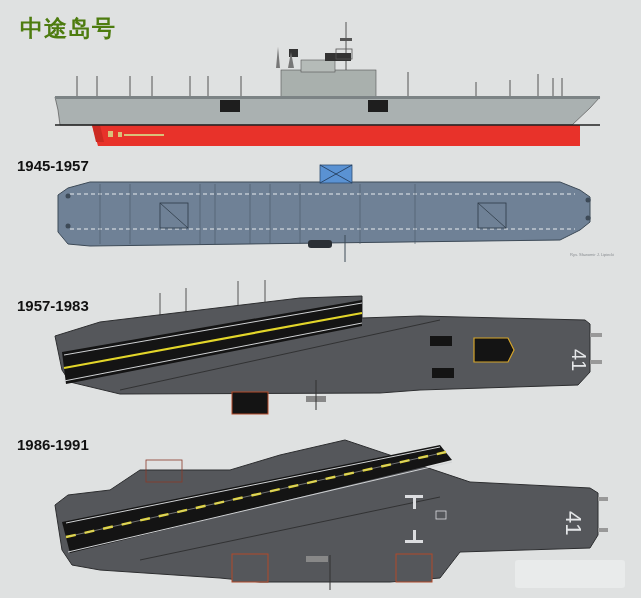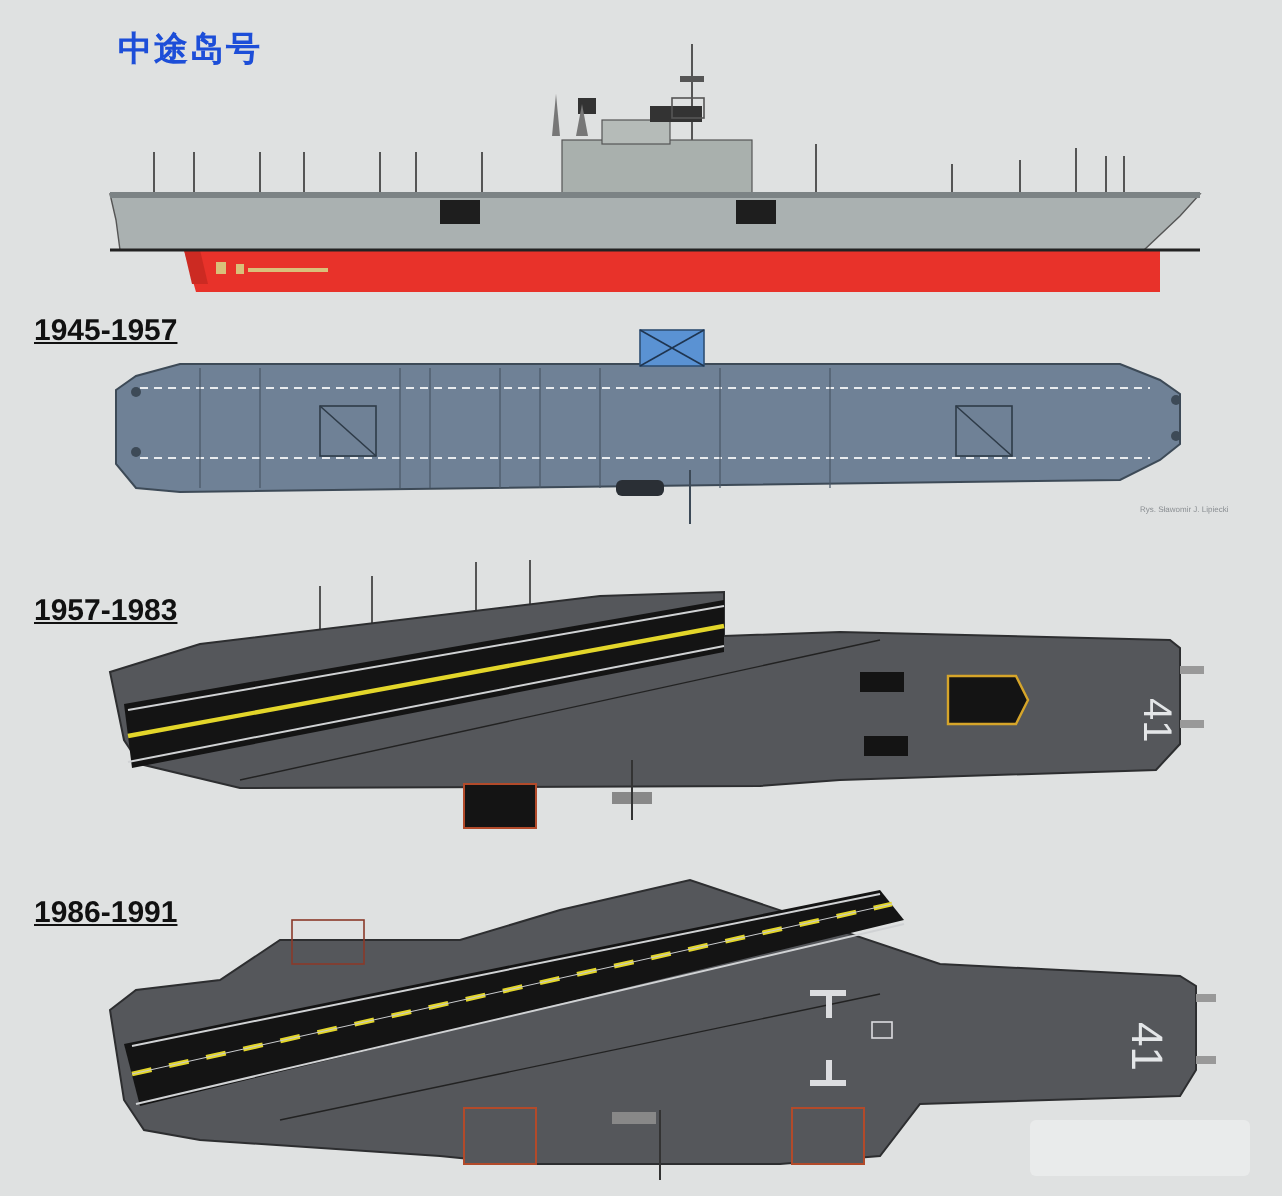--- a/index.html
+++ b/index.html
@@ -4,28 +4,27 @@
 <style>
   html, body { margin: 0; padding: 0; }
   body {
     width: 641px; height: 598px; overflow: hidden;
     background: #dfe1e1;
     font-family: "DejaVu Sans", sans-serif;
     position: relative;
   }
   .title {
     position: absolute; left: 20px; top: 13px;
-    font-size: 17px; font-weight: bold; color: #1d4ed8;
+    font-size: 23px; font-weight: bold; color: #4d7c0f;
     letter-spacing: 1px;
-    margin-left: 39px;
   }
   .era-label {
     position: absolute; left: 17px;
     font-family: "Liberation Sans", sans-serif;
-    font-size: 15px; font-weight: bold; color: #111; text-decoration: underline;
+    font-size: 15px; font-weight: bold; color: #111;
   }
   .credit {
     position: absolute; left: 570px; top: 252px;
     font-size: 4px; color: #8a8e92;
     font-family: "Liberation Sans", sans-serif;
   }
   svg.ship { position: absolute; left: 0; }
   .watermark {
     position: absolute; left: 515px; top: 560px; width: 110px; height: 28px;
     background: rgba(240,242,242,0.6); border-radius: 3px;
@@ -137,21 +136,21 @@
   <text x="572" y="349" fill="#e4e6e8" font-family="Liberation Sans, sans-serif" font-size="20" transform="rotate(90 572 349)">41</text>
   <rect x="232" y="392" width="36" height="22" fill="#141414" stroke="#b24a2a" stroke-width="1"></rect>
   <rect x="306" y="396" width="20" height="6" fill="#888"></rect>
   <line x1="316" y1="380" x2="316" y2="410" stroke="#333" stroke-width="1"></line>
   <g fill="#999">
       <rect x="590" y="333" width="12" height="4"></rect>
       <rect x="590" y="360" width="12" height="4"></rect>
     </g>
 </svg>
 
-<div class="era-label" style="top:448px">1986-1991</div>
+<div class="era-label" style="top:436px">1986-1991</div>
 
 <svg class="ship" style="top:430px" width="641" height="168" viewBox="0 430 641 168">
   <polygon points="55,505 68,495 110,490 140,470 185,470 230,470 280,455 345,440 470,482 590,488 598,493 598,535 590,548 460,552 440,578 390,582 260,582 220,578 100,570 72,565 62,550" fill="#55575b" stroke="#2d2e30" stroke-width="1"></polygon>
   <polygon points="62,522 440,445 452,460 70,553" fill="#141414"></polygon>
   <line x1="66" y1="537" x2="446" y2="452" stroke="#e3d62a" stroke-width="2.4" stroke-dasharray="10,9"></line>
   <line x1="66" y1="537" x2="446" y2="452" stroke="#c9cbcd" stroke-width="0.5"></line>
   <line x1="66" y1="523" x2="440" y2="447" stroke="#d0d2d4" stroke-width="1"></line>
   <line x1="68" y1="552" x2="452" y2="462" stroke="#d0d2d4" stroke-width="1"></line>
   <line x1="140" y1="560" x2="440" y2="497" stroke="#222" stroke-width="0.7"></line>
   <g fill="#dcdde0">

